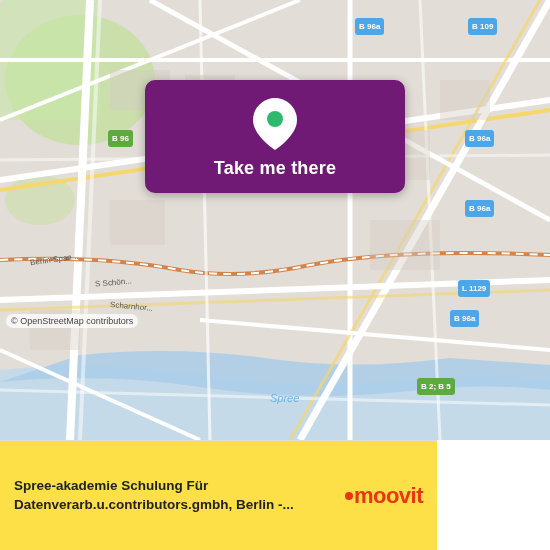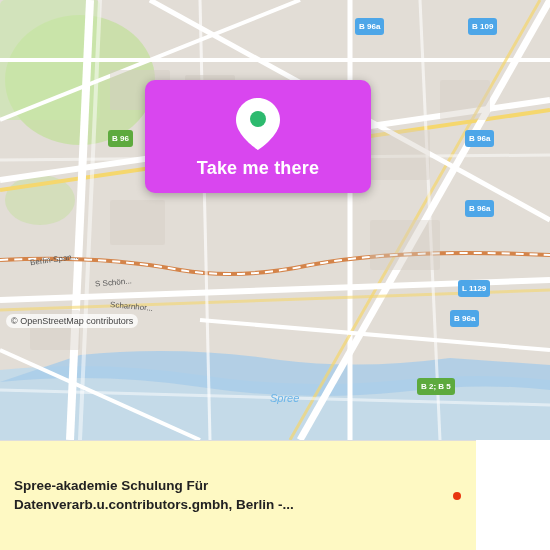--- a/index.html
+++ b/index.html
@@ -18,22 +18,22 @@
       position: relative;
       overflow: hidden;
       background-color: #e8e0d8;
     }
 
     
     .location-card {
       position: absolute;
       top: 80px;
       left: 145px;
-      width: 226px;
-      background: #d946ef;
+      width: 260px;
+      background: #701a75;
       border-radius: 10px;
       display: flex;
       flex-direction: column;
       align-items: center;
       padding: 18px 20px 14px;
       z-index: 10;
       box-shadow: 0 2px 10px rgba(0,0,0,0.3);
     }
 
     .pin-icon {
@@ -47,23 +47,23 @@
       border: none;
       color: #fff;
       font-size: 18px;
       font-weight: 600;
       cursor: pointer;
       letter-spacing: 0.2px;
     }
 
     
     #bottom-bar {
-      width: 476px;
+      width: 437px;
       height: 110px;
-      background: #fef9c3;
+      background: #fde047;
       display: flex;
       align-items: center;
       padding: 12px 14px;
       border-top: 1px solid #ddd;
       position: relative;
     }
 
     .bottom-text {
       flex: 1;
     }
@@ -264,15 +264,16 @@
 </div>
 
 <div id="bottom-bar">
   <div class="bottom-text">
     <div class="bottom-title">Spree-akademie Schulung Für</div>
     <div class="bottom-title">Datenverarb.u.contributors.gmbh, Berlin -...</div>
   </div>
   <div class="moovit-logo">
     <div style="display:flex;align-items:center;">
       <span class="moovit-dot"></span>
+      <span class="moovit-text">moovit</span>
     </div>
   </div>
 </div>
 
 </body></html>

